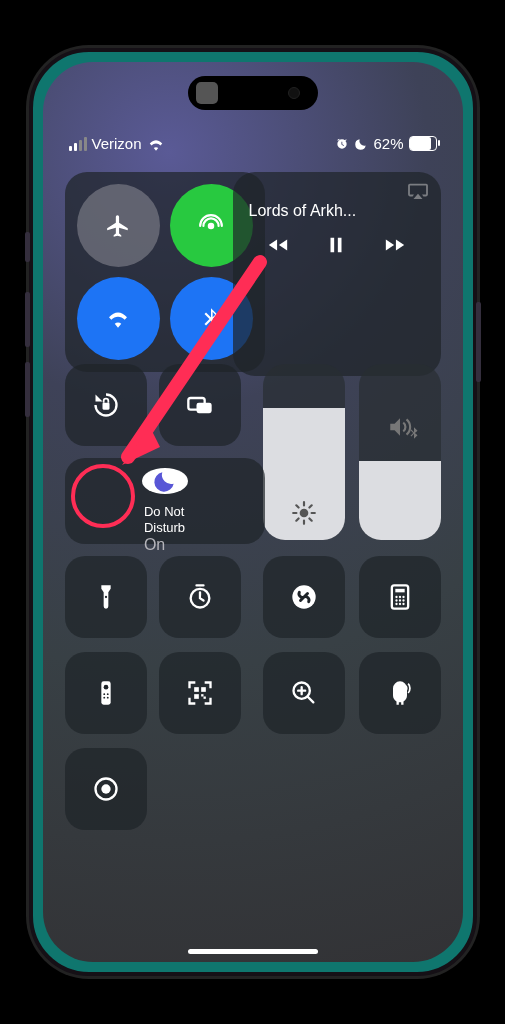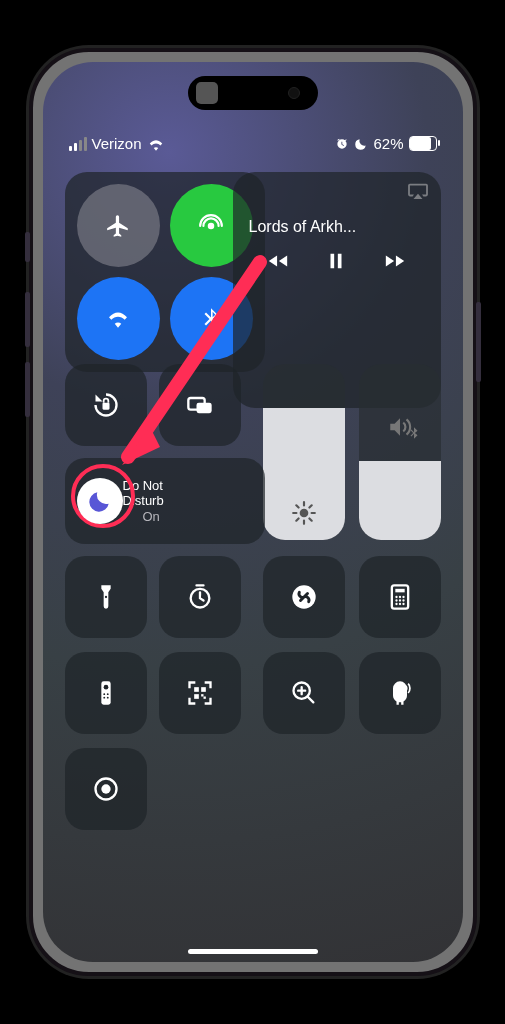--- a/index.html
+++ b/index.html
@@ -1,18 +1,18 @@
 <!DOCTYPE html>
 <html><head>
 <meta charset="utf-8">
 <style>
   html,body{margin:0;padding:0;background:#000;font-family:-apple-system,Helvetica,Arial,sans-serif;}
   .stage{width:505px;height:1024px;background:#000;position:relative;display:flex;align-items:center;justify-content:center;}
   
-  .phone{width:440px;height:920px;border-radius:60px;background:#737373;position:relative;box-shadow:0 0 0 3px #222;border:4px solid #151016;}
+  .phone{width:440px;height:920px;border-radius:60px;background:#0f766e;position:relative;box-shadow:0 0 0 3px #222;border:4px solid #151016;}
   .screen{position:absolute;inset:10px;border-radius:50px;overflow:hidden;
         background:radial-gradient(circle at 30% 10%,#5a5a96 0%,#3e4258 30%,#384045 60%,#323235 100%);}
   
   .island{position:absolute;left:50%;top:14px;transform:translateX(-50%);width:130px;height:34px;background:#000;border-radius:22px;z-index:30;}
   .island .dot{position:absolute;right:18px;top:50%;transform:translateY(-50%);width:10px;height:10px;border-radius:50%;background:#111;border:1px solid #222;}
   .island .pic{position:absolute;left:8px;top:6px;width:22px;height:22px;border-radius:5px;background:#555;}
   
   .sidebtn{position:absolute;background:#342e3d;border-radius:2px;}
   .sidebtn.l1{left:-8px;top:180px;width:5px;height:30px;}
   .sidebtn.l2{left:-8px;top:240px;width:5px;height:55px;}
@@ -34,31 +34,31 @@
   .cc{position:absolute;top:110px;left:22px;right:22px;bottom:20px;}
   .tile{position:absolute;background:rgba(30,35,40,.7);border-radius:22px;}
   
   .quad{display:grid;grid-template:1fr 1fr/1fr 1fr;gap:10px;padding:12px;}
   .circ{width:100%;aspect-ratio:1;border-radius:50%;display:flex;align-items:center;justify-content:center;}
   .blue{background:#1d74f5;}
   .green{background:#28c940;}
   .grey{background:rgba(140,140,150,.55);}
   .circ svg{width:26px;height:26px;}
   
-  .media{color:#c9c9ce;padding:30px 16px;}
+  .media{color:#c9c9ce;padding:14px 16px;}
   .media .airplay{position:absolute;top:10px;right:12px;opacity:.5;}
   .media .title{color:#fff;font-size:16px;font-weight:500;white-space:nowrap;overflow:hidden;text-overflow:ellipsis;width:150px;}
   .media .artist{font-size:14px;color:#a8a8b0;}
   .media .controls{margin-top:14px;display:flex;justify-content:space-around;align-items:center;}
   .media .controls svg{width:22px;height:22px;fill:#fff;}
   
-  .focus{display:flex;align-items:center;padding:10px 12px;}
+  .focus{display:flex;align-items:center;gap:10px;padding:10px 12px;flex-direction:column;}
   .focus .bubble{width:46px;height:46px;border-radius:50%;background:#fff;display:flex;align-items:center;justify-content:center;position:relative;z-index:3;}
   .focus .txt{color:#fff;font-size:13px;line-height:1.2;}
-  .focus .txt .sub{color:#b5b5bb;font-size:13px;margin-left:20px;}
+  .focus .txt .sub{color:#b5b5bb;font-size:16px;}
   .ring{position:absolute;width:56px;height:56px;border-radius:50%;border:4px solid #ff2d55;left:6px;top:6px;z-index:2;}
   
   .slider{background:rgba(40,45,50,.7);border-radius:22px;position:absolute;overflow:hidden;display:flex;align-items:flex-end;justify-content:center;}
   .slider .fill{position:absolute;left:0;right:0;bottom:0;background:rgba(235,235,240,.92);}
   .slider svg{position:absolute;bottom:14px;width:26px;height:26px;}
   
   .ico{display:flex;align-items:center;justify-content:center;width:100%;height:100%;}
   .ico svg{width:28px;height:28px;}
   
   .arrow{position:absolute;z-index:10;pointer-events:none;}

